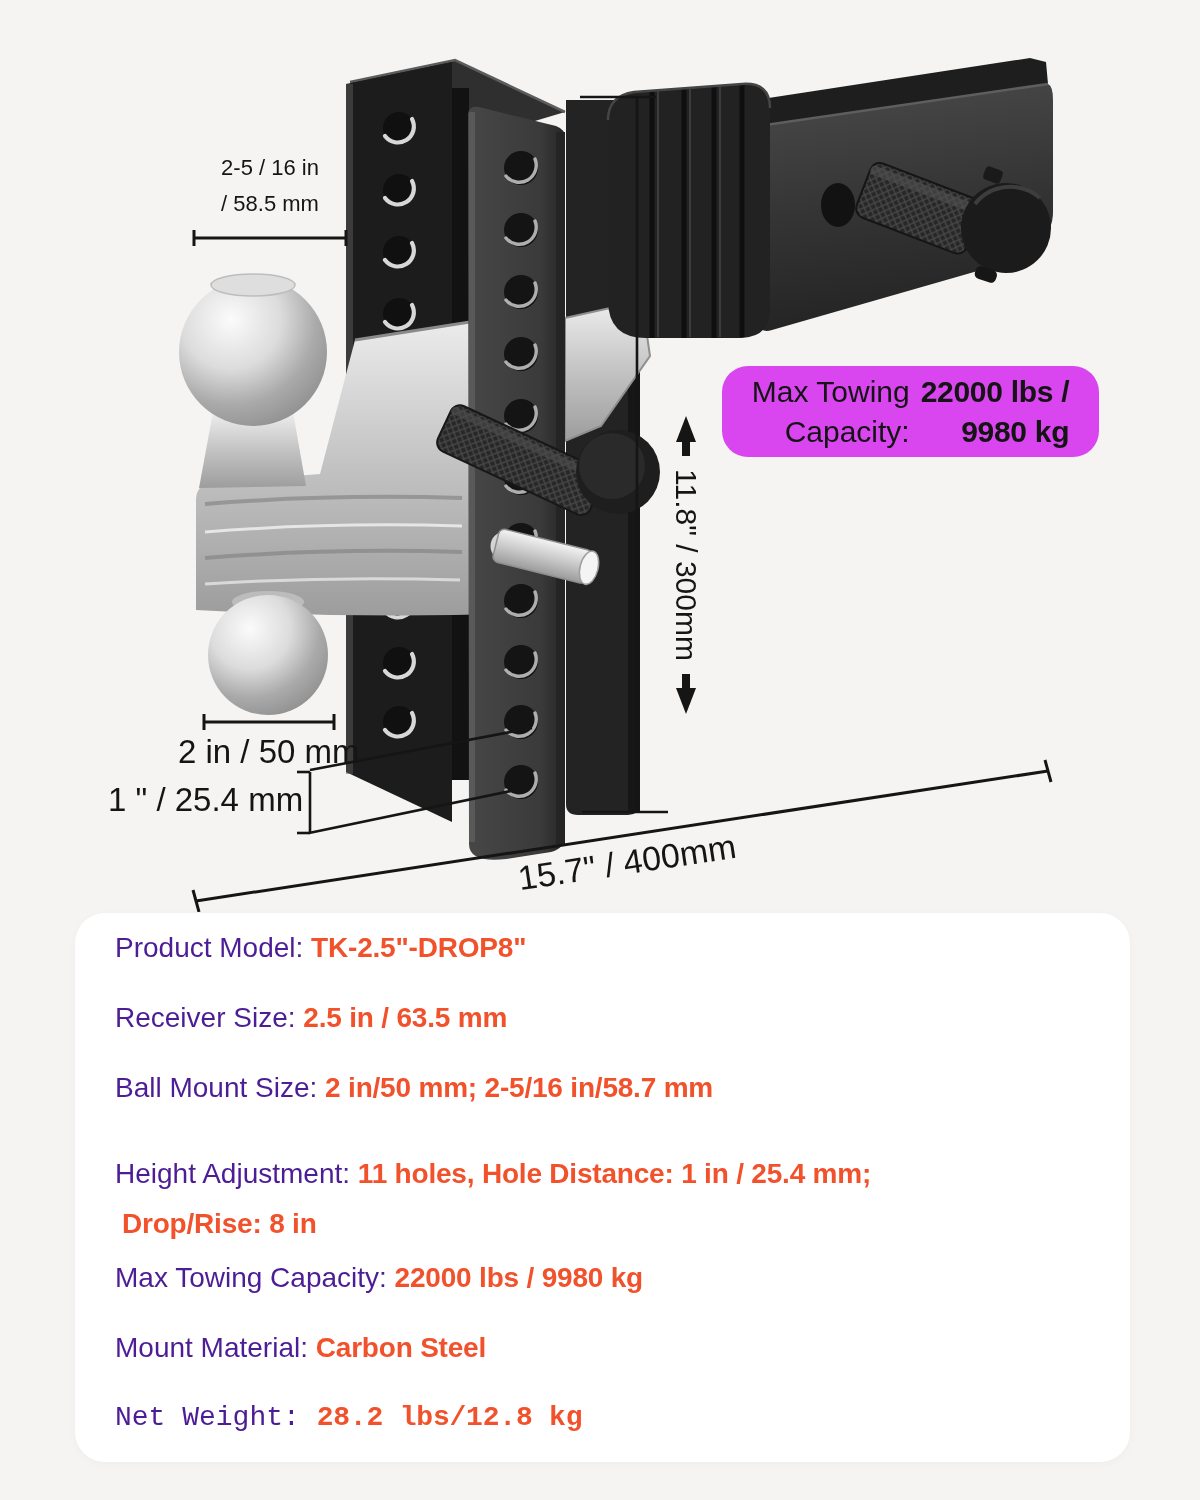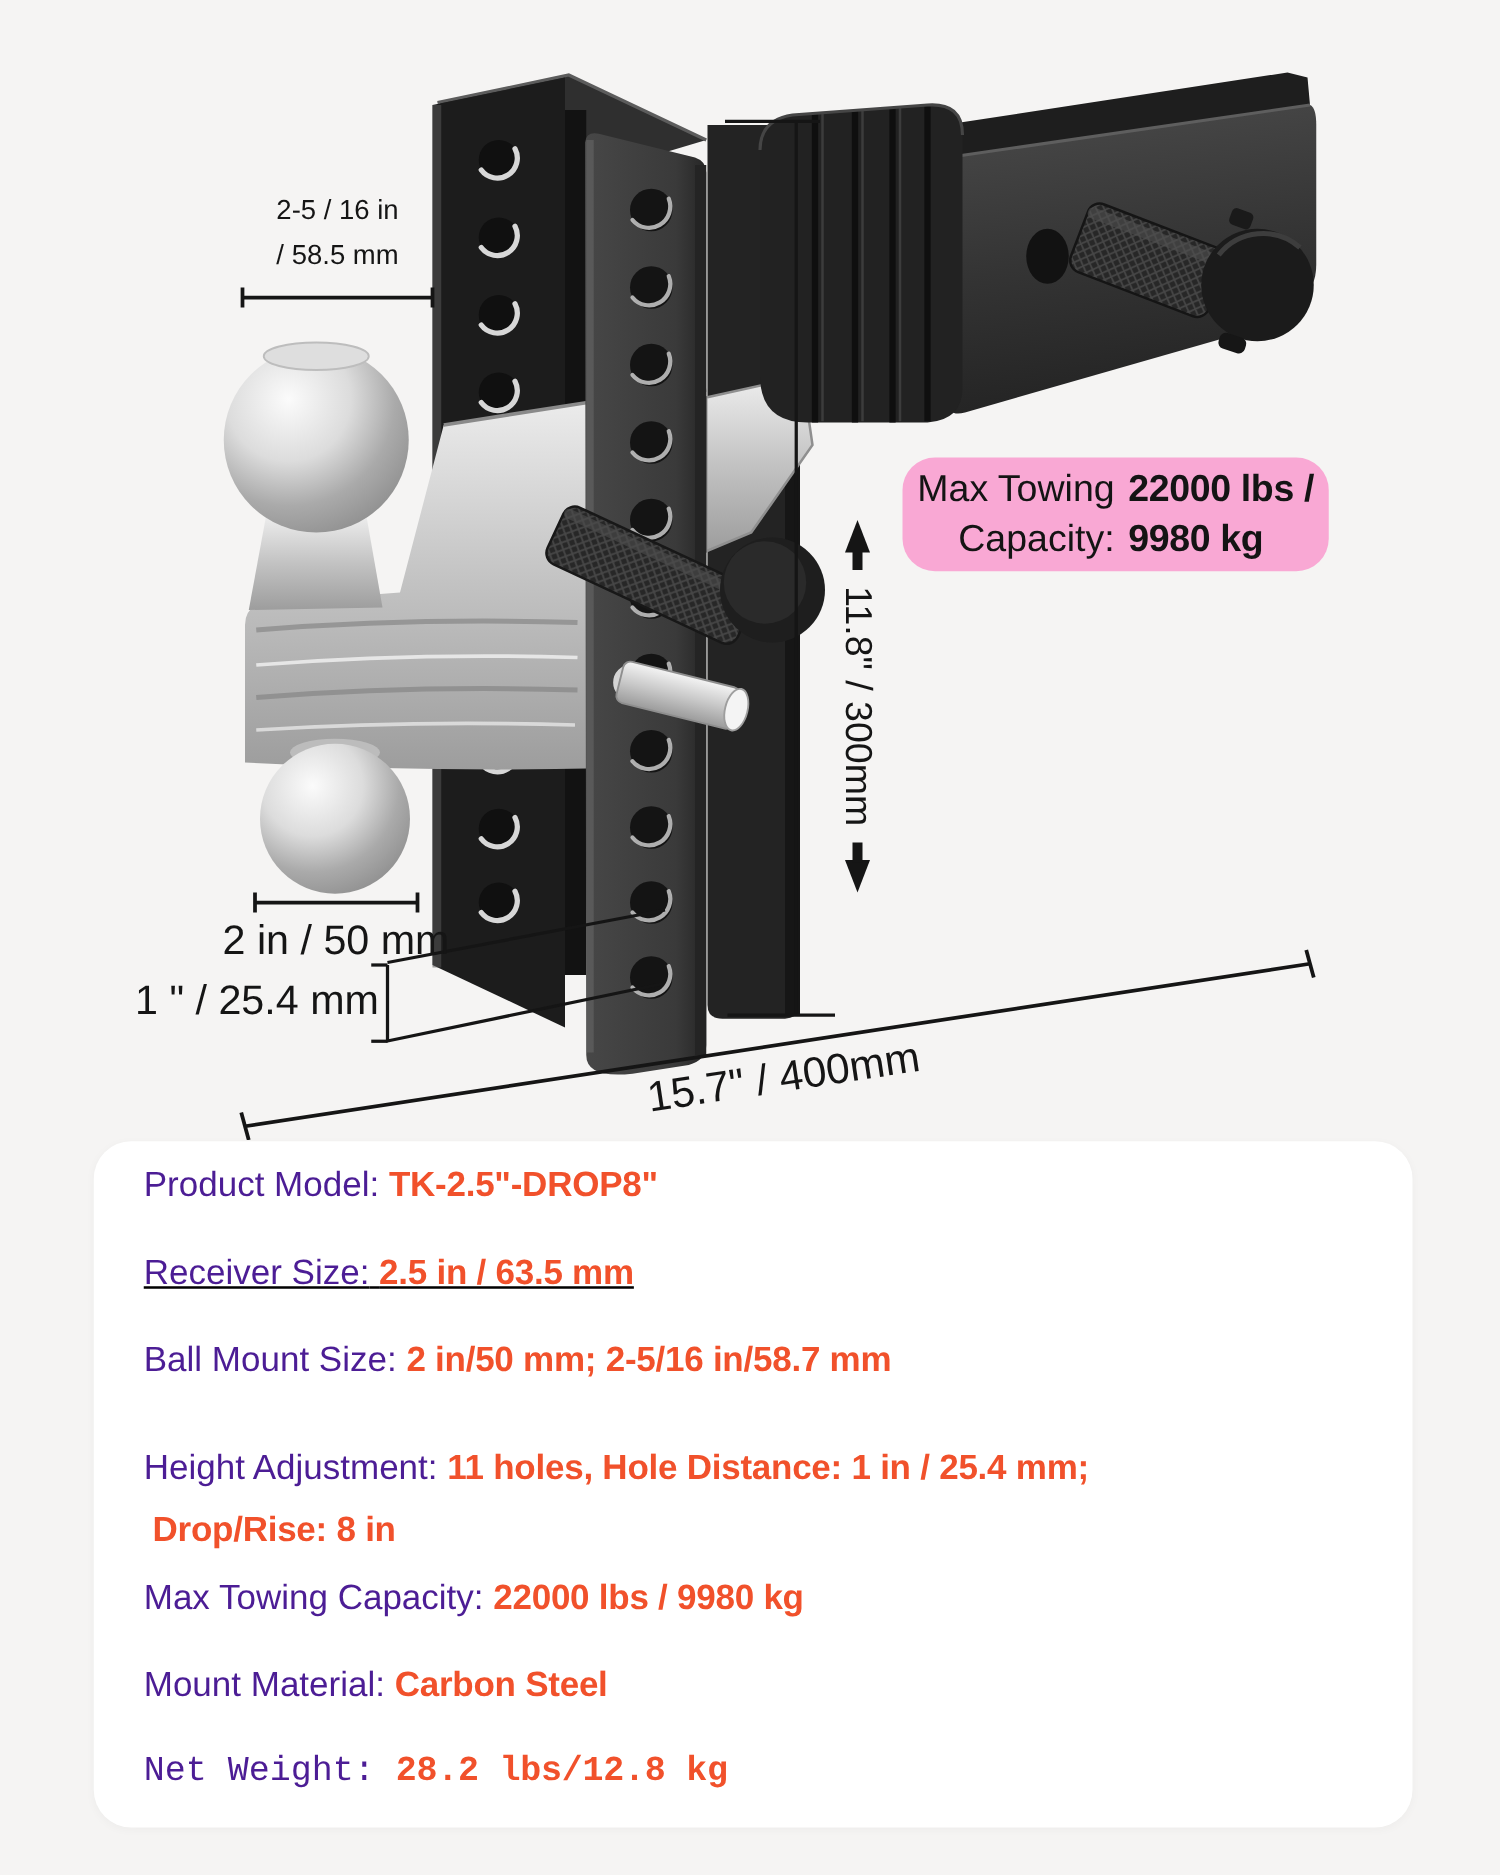--- a/index.html
+++ b/index.html
@@ -37,43 +37,43 @@
     transform:rotate(-8.6deg);
   }
   .dim-height{
     left:686px;top:565px;
     font-size:30px;
     transform:translate(-50%,-50%) rotate(90deg);
   }
 
   
   .badge{
-    position:absolute;left:722px;top:366px;width:341px;height:91px;
-    background:#f9a8d4;border-radius:26px;
+    position:absolute;left:722px;top:366px;width:377px;height:91px;
+    background:#d946ef;border-radius:26px;
     display:flex;align-items:center;justify-content:center;gap:11px;
     color:#141414;font-size:30px;line-height:40px;
   }
   .badge .labels{text-align:right;font-weight:400;}
-  .badge .values{text-align:left;font-weight:bold;letter-spacing:-0.3px;}
+  .badge .values{text-align:right;font-weight:bold;letter-spacing:-0.3px;}
 
   
   .spec-card{
     position:absolute;left:75px;top:913px;width:1055px;height:549px;
     background:#ffffff;border-radius:30px;
     box-shadow:0 2px 8px rgba(0,0,0,0.03);
   }
   .spec-row{
     position:absolute;left:40px;right:20px;
     font-size:28px;line-height:34px;white-space:nowrap;
   }
   .spec-label{color:#4c1d95;font-weight:400;}
   .spec-value{color:#f1512b;font-weight:bold;letter-spacing:-0.2px;}
   .spec-row.two-line{line-height:50px;}
   .spec-row .second-line{margin-left:7px;}
-  .r1{top:18px;} .r2{top:88px;text-decoration:underline;} .r3{top:158px;}
+  .r1{top:18px;} .r2{top:88px;} .r3{top:158px;}
   .r4{top:236px;} .r5{top:348px;} .r6{top:418px;} .r7{top:488px;font-family:Liberation Mono, monospace;}
 </style>
 </head>
 <body>
 
 <div class="stage">
 
   <svg class="illu" width="1200" height="912" viewBox="0 0 1200 912">
     <defs>
       <radialGradient id="ballG" cx="35%" cy="28%" r="80%">

